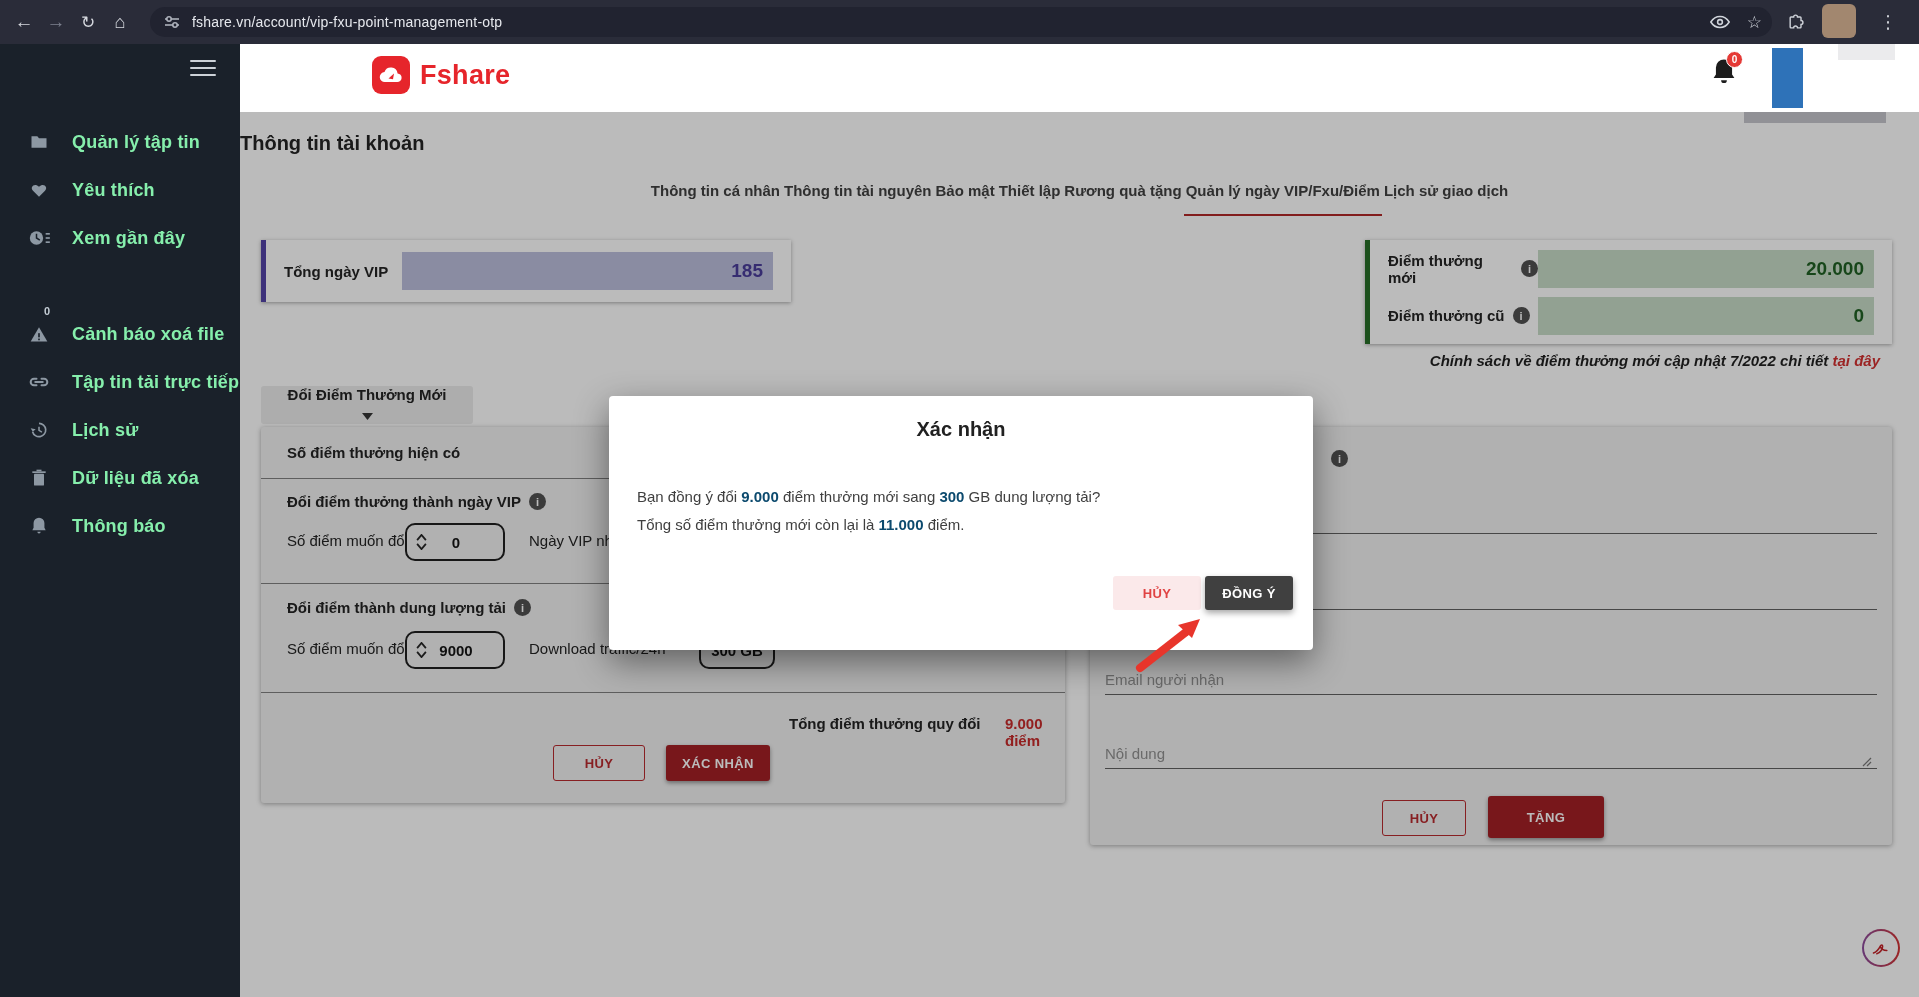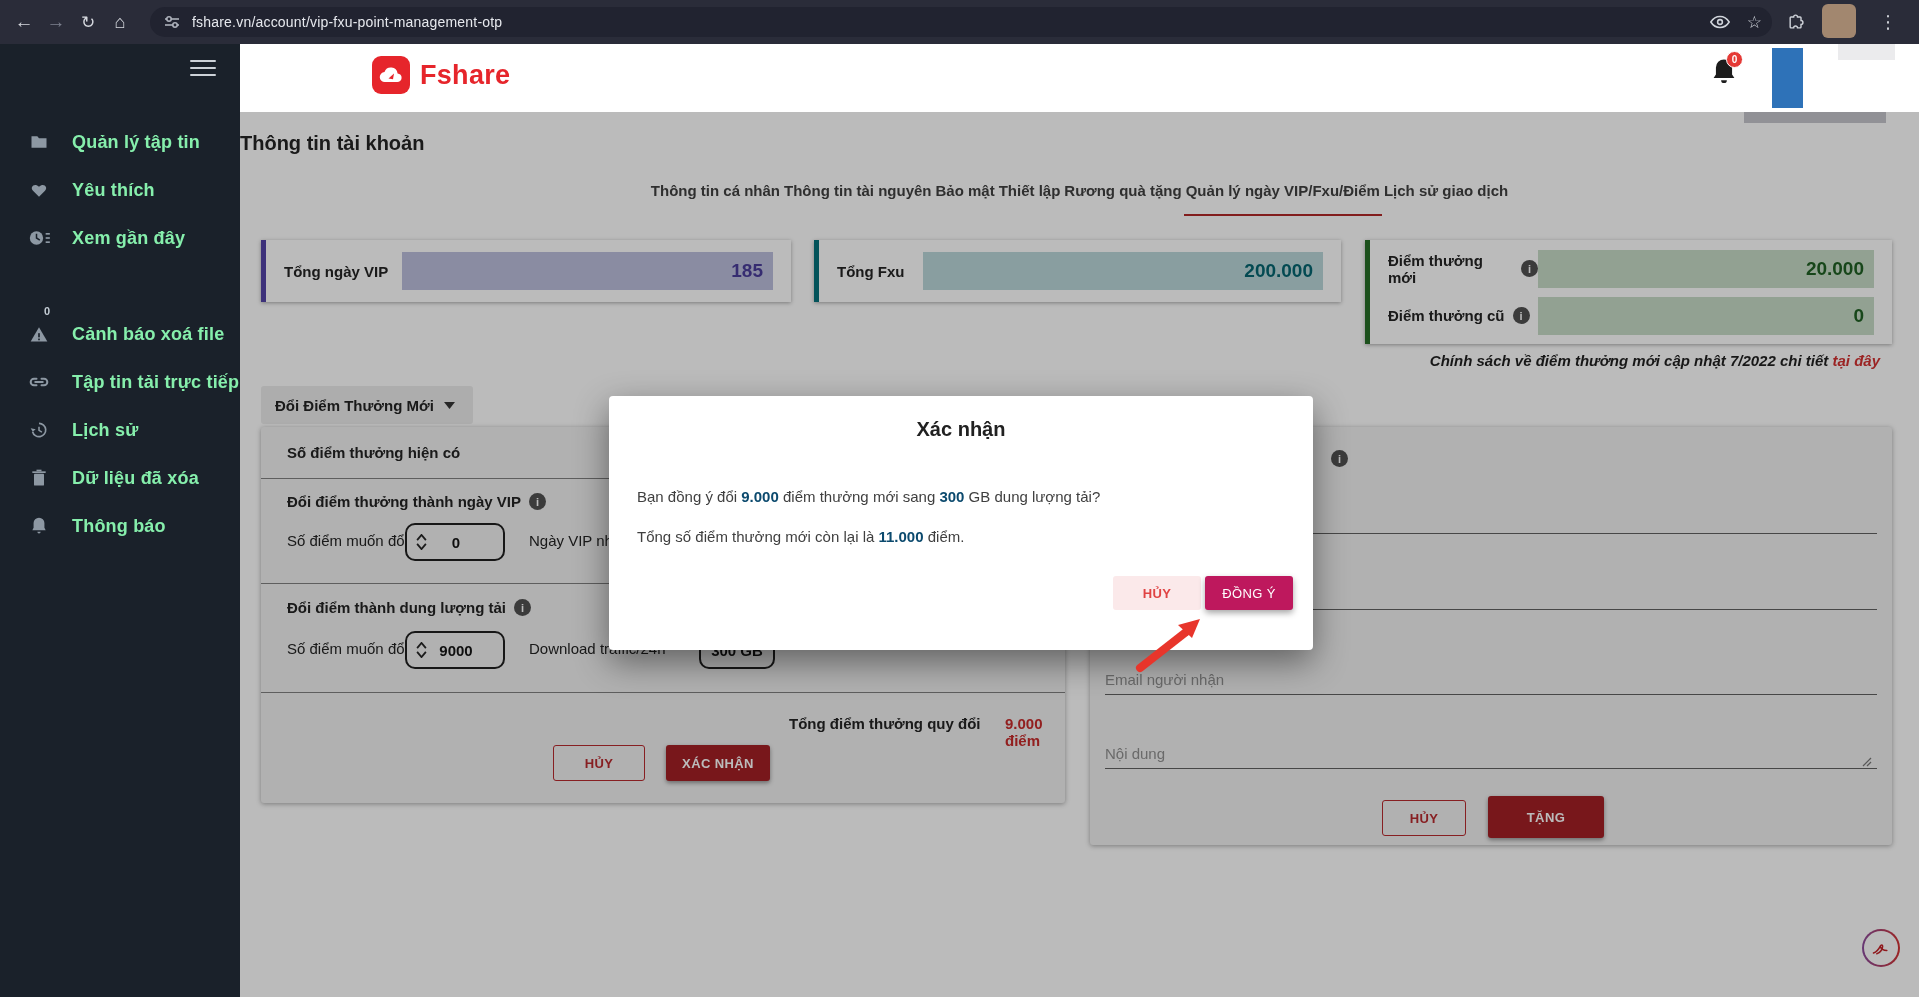--- a/index.html
+++ b/index.html
@@ -38,21 +38,21 @@
   .page-title { position:absolute; left:240px; top:132px; width:1679px; text-align:left; font-size:20px; font-weight:bold; color:#212121; }
   .tabs { position:absolute; left:240px; top:174px; width:1679px; display:flex; justify-content:center; }
   .tab { font-size:15px; font-weight:bold; color:#3d3d3d; padding:8px 2px 15px; cursor:pointer; }
   .tab.active { border-bottom:2px solid #b02424; }
   .card { position:absolute; background:#fff; box-shadow:0 1px 4px rgba(0,0,0,.35); display:flex; align-items:center; padding:0 18px; }
   .card-label { font-size:15px; font-weight:bold; color:#212121; }
   .vbar { flex:1; height:38px; display:flex; align-items:center; justify-content:flex-end; padding-right:10px; font-size:19px; font-weight:bold; }
   .info-i { display:inline-flex; width:17px; height:17px; border-radius:50%; background:#4e4e4e; color:#fff; font-size:11px; font-weight:bold; align-items:center; justify-content:center; margin-left:8px; cursor:pointer; flex:none; }
   .policy { position:absolute; left:1120px; top:352px; width:760px; text-align:right; font-size:15px; font-style:italic; font-weight:bold; color:#1d1d1d; }
   .policy a { color:#d32f2f; text-decoration:none; cursor:pointer; }
-  .dd-btn { position:absolute; left:261px; top:386px; width:212px; height:38px; background:#ececec; border:none; border-radius:3px; display:flex; align-items:center; gap:10px; padding:0 14px; font-size:15px; font-weight:bold; color:#212121; cursor:pointer; font-family:inherit; }
+  .dd-btn { position:absolute; left:261px; top:386px; width:212px; height:38px; background:#ececec; border:none; border-radius:3px; display:flex; align-items:center; gap:10px; padding:0 14px; font-size:15px; font-weight:bold; color:#212121; cursor:pointer; font-family:inherit;flex-direction:column; }
   .panel { position:absolute; background:#f1f1f1; border-radius:3px; box-shadow:0 1px 5px rgba(0,0,0,.35); }
   .hline { position:absolute; left:0; width:100%; height:1px; background:#7e7e7e; }
   .p-label { position:absolute; font-size:15px; color:#212121; }
   .bold { font-weight:bold; }
   .spin { position:absolute; width:100px; height:38px; border:2px solid #1c1c1c; border-radius:10px; display:flex; align-items:center; background:transparent; }
   .spin input { width:58px; border:none; background:transparent; font-size:15px; font-weight:bold; text-align:center; font-family:inherit; color:#111; outline:none; }
   .spin .arrows { margin-left:9px; display:flex; flex-direction:column; gap:2px; cursor:pointer; }
   .gb-box { position:absolute; width:76px; height:38px; border:2px solid #1c1c1c; border-radius:10px; display:flex; align-items:center; justify-content:center; font-size:15px; font-weight:bold; color:#111; }
   .btn-outline { border:1px solid #b8272c; background:transparent; color:#b8272c; font-weight:bold; font-size:13px; border-radius:3px; cursor:pointer; font-family:inherit; letter-spacing:.4px; }
   .btn-filled { border:none; background:#a31d22; color:#fff; font-weight:bold; font-size:13px; border-radius:3px; cursor:pointer; font-family:inherit; box-shadow:0 2px 4px rgba(0,0,0,.4); letter-spacing:.4px; }
@@ -60,21 +60,21 @@
   .u-input::placeholder { color:#8f8f8f; opacity:1; }
   .red-total { color:#c62828; font-weight:bold; }
   
   .overlay { position:absolute; left:240px; top:112px; width:1679px; height:885px; background:rgba(10,10,12,.28); z-index:50; }
   .modal { position:absolute; left:609px; top:396px; width:704px; height:254px; background:#fff; border-radius:4px; box-shadow:0 12px 34px rgba(0,0,0,.45); z-index:100; }
   .modal-title { position:absolute; left:0; top:22px; width:100%; text-align:center; font-size:20px; font-weight:bold; color:#212121; }
   .modal-line { position:absolute; left:28px; font-size:15px; color:#3f3f3f; }
   .modal-line b { color:#0c4a6e; }
   .modal-btns { position:absolute; right:20px; top:180px; display:flex; gap:4px; }
   .m-cancel { width:88px; height:34px; background:#fbe9ea; color:#e04343; border:none; border-radius:3px; font-weight:bold; font-size:13px; cursor:pointer; font-family:inherit; letter-spacing:.4px; }
-  .m-ok { width:88px; height:34px; background:#be185d; color:#fff; border:none; border-radius:3px; font-weight:normal; font-size:13px; cursor:pointer; font-family:inherit; box-shadow:0 3px 6px rgba(0,0,0,.35); letter-spacing:.4px; }
+  .m-ok { width:88px; height:34px; background:#404040; color:#fff; border:none; border-radius:3px; font-weight:bold; font-size:13px; cursor:pointer; font-family:inherit; box-shadow:0 3px 6px rgba(0,0,0,.35); letter-spacing:.4px; }
   .annot-arrow { position:absolute; left:1128px; top:612px; z-index:110; pointer-events:none; }
   .pdf-badge { position:absolute; left:1862px; top:929px; width:38px; height:38px; border-radius:50%; background:linear-gradient(90deg,#8a4a9e,#d32f2f); padding:2px; z-index:40; cursor:pointer; }
   .pdf-inner { width:34px; height:34px; border-radius:50%; background:#fff; display:flex; align-items:center; justify-content:center; }
 </style>
 </head>
 <body>
 
 <div id="stage">
 
   <div class="browser">
@@ -235,24 +235,20 @@
     <span class="tab">Thiết lập</span>
     <span class="tab">Rương quà tặng</span>
     <span class="tab active">Quản lý ngày VIP/Fxu/Điểm</span>
     <span class="tab">Lịch sử giao dịch</span>
   </div>
 
   <div class="card" style="left:261px; top:240px; width:530px; height:62px; border-left:5px solid #5141a5;">
     <span class="card-label" style="width:118px;">Tổng ngày VIP</span>
     <div class="vbar" style="background:#bcbedd; color:#473a99;">185</div>
   </div>
-  <div class="card" style="left:814px; top:240px; width:527px; height:62px; border-left:5px solid #007079;">
-    <span class="card-label" style="width:86px;">Tổng Fxu</span>
-    <div class="vbar" style="background:#bad7da; color:#00636e;">200.000</div>
-  </div>
   <div class="card" style="left:1365px; top:240px; width:527px; height:104px; border-left:5px solid #236b23; flex-direction:column; justify-content:center; gap:9px; align-items:stretch;">
     <div style="display:flex; align-items:center;">
       <span class="card-label" style="width:150px; display:flex; align-items:center;">
           <span>Điểm thưởng mới</span>
           <span class="info-i">i</span>
         </span>
       <div class="vbar" style="background:#c6dcc6; color:#1d5e20;">20.000</div>
     </div>
     <div style="display:flex; align-items:center;">
       <span class="card-label" style="width:150px; display:flex; align-items:center;">
@@ -347,21 +343,21 @@
     </div>
   </div>
 
   <div class="overlay"></div>
 
   <div class="modal">
     <div class="modal-title">Xác nhận</div>
     <div class="modal-line" style="top:92px;">
       <span>Bạn đồng ý đổi </span><b>9.000</b><span> điểm thưởng mới sang </span><b>300</b><span> GB dung lượng tải?</span>
     </div>
-    <div class="modal-line" style="top:132px;text-align:center;">
+    <div class="modal-line" style="top:120px;text-align:center;">
       <span>Tổng số điểm thưởng mới còn lại là </span><b>11.000</b><span> điểm.</span>
     </div>
     <div class="modal-btns">
       <button class="m-cancel">HỦY</button>
       <button class="m-ok">ĐỒNG Ý</button>
     </div>
   </div>
 
   <svg class="annot-arrow" width="92" height="64" viewBox="0 0 92 64">
     <line x1="12" y1="56" x2="58" y2="20" stroke="#e8352b" stroke-width="8" stroke-linecap="round"></line>

